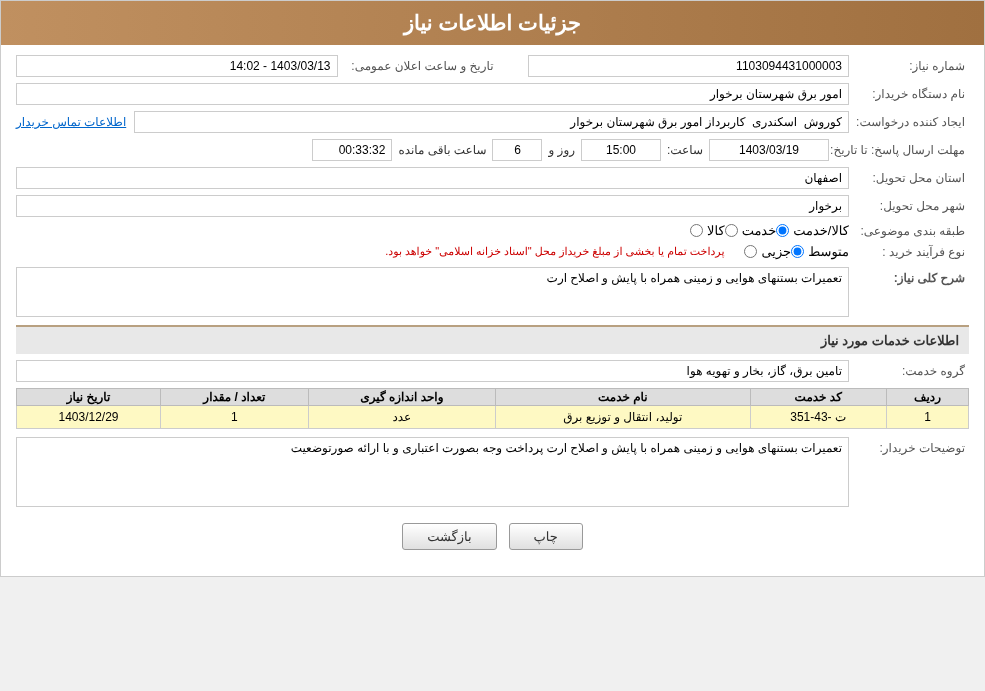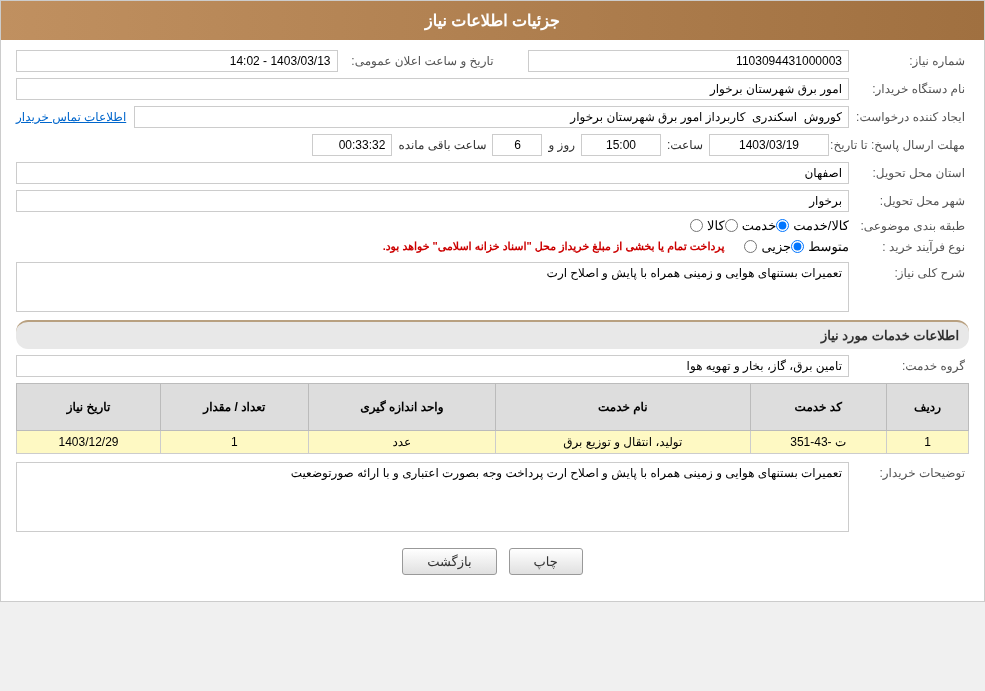--- a/index.html
+++ b/index.html
@@ -13,21 +13,21 @@
       max-width: 985px;
       margin: 0 auto;
       background: #fff;
       border: 1px solid #ccc;
     }
     .page-header {
       background: linear-gradient(to left, #a07040, #c09060);
       color: #fff;
       text-align: center;
       padding: 10px 0;
-      font-size: 16px;
+      font-size: 21px;
       font-weight: bold;
     }
     .content {
       padding: 10px 15px;
     }
     .form-row {
       display: flex;
       align-items: center;
       margin-bottom: 6px;
       flex-direction: row;
@@ -86,57 +86,55 @@
     }
     .section-header {
       background: #e8e8e8;
       border-top: 2px solid #b8a080;
       padding: 6px 10px;
       font-weight: bold;
       font-size: 13px;
       color: #333;
       margin-top: 8px;
       margin-bottom: 6px;
-      border-radius: 12px;
     }
     .radio-group {
       display: flex;
       align-items: center;
       flex-direction: row-reverse;
     }
     .radio-item {
       display: flex;
       align-items: center;
       gap: 4px;
     }
     .radio-item input[type=radio] {
       margin: 0;
     }
     .notice-text {
       color: #cc0000;
       font-size: 11px;
-      font-weight: bold;
     }
     textarea.input-box {
       resize: none;
       height: 60px;
       width: 100%;
     }
     .table-section {
       margin-top: 6px;
     }
     table {
       width: 100%;
       border-collapse: collapse;
       font-size: 12px;
     }
     table th {
       background: #ddd;
       border: 1px solid #bbb;
-      padding: 16px 8px;
+      padding: 1px 8px;
       text-align: center;
     }
     table td {
       border: 1px solid #ccc;
       padding: 4px 8px;
       text-align: center;
       background: #fef9c3;
     }
     .button-row {
       display: flex;
@@ -258,21 +256,21 @@
           <div class="radio-item">
             <span>متوسط</span>
             <input type="radio" name="process" checked="" style="">
           </div>
         </div>
         <span class="notice-text">پرداخت تمام یا بخشی از مبلغ خریداز محل "اسناد خزانه اسلامی" خواهد بود.</span>
       </div>
     </div>
 
     <div class="form-row" style="align-items:flex-start; margin-top:8px;">
-      <span class="form-label" style="margin-top:4px;">شرح کلی نیاز:</span>
+      <span class="form-label" style="margin-top:4px;font-weight:bold;">شرح کلی نیاز:</span>
       <div class="form-field">
         <textarea class="input-box" style="height: 50px; width: 100%;">تعمیرات بستنهای هوایی و زمینی همراه با پایش و اصلاح ارت</textarea>
       </div>
     </div>
 
     <div class="section-header">
       <span>اطلاعات خدمات مورد نیاز</span>
     </div>
 
     <div class="form-row">

